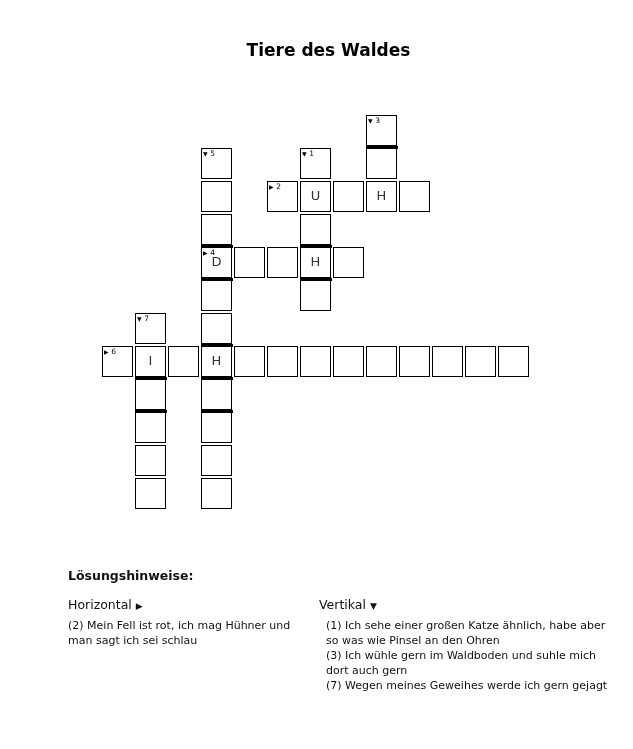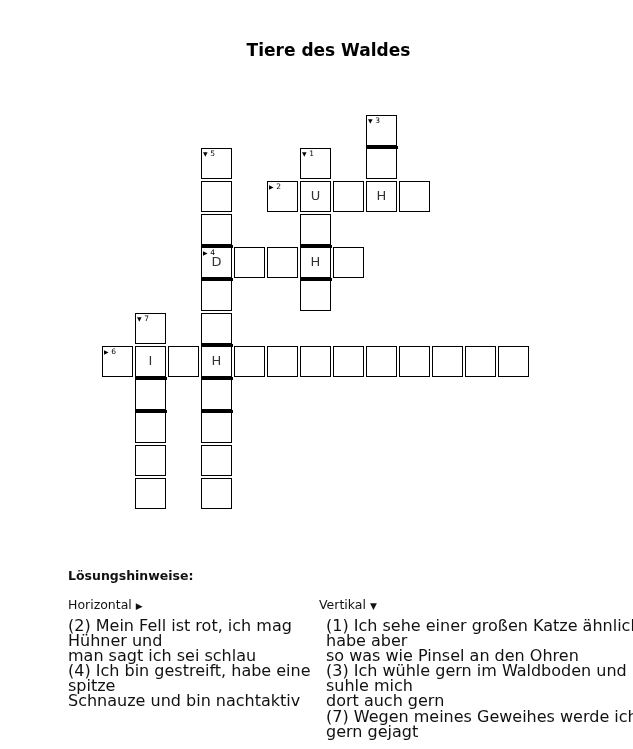--- a/index.html
+++ b/index.html
@@ -33,21 +33,21 @@
   }
   .hints-heading{
     position:absolute;left:68px;top:568px;font-size:12.5px;font-weight:bold;
   }
   .col-header{
     position:absolute;top:597px;font-size:12.5px;
   }
   .col-header .hdr-arrow{font-size:9px;}
   #hdr-horizontal{left:68px;}
   #hdr-vertical{left:310px;margin-left:9px;}
-  .clue-col{position:absolute;top:618px;font-size:16px;line-height:15.1px;}
+  .clue-col{position:absolute;top:618px;font-size:11px;line-height:15.1px;}
   #clues-horizontal{left:68px;width:250px;}
   #clues-vertical{left:310px;width:322px;margin-left:16px;}
   .clue{white-space:pre-line;}
 </style>
 </head>
 <body style="background: rgb(255, 255, 255);">
 
 <div class="title">Tiere des Waldes</div>
 
 <div id="grid">
@@ -143,22 +143,20 @@
 
 <div class="hints-heading">Lösungshinweise:</div>
 
 <div class="col-header" id="hdr-horizontal"><span>Horizontal</span> <span class="hdr-arrow">▶</span></div>
 
 <div class="col-header" id="hdr-vertical"><span>Vertikal</span> <span class="hdr-arrow">▼</span></div>
 
 <div class="clue-col" id="clues-horizontal">
   <div class="clue">(2) Mein Fell ist rot, ich mag Hühner und
 man sagt ich sei schlau</div>
-  <div class="clue">(4) Ich bin gestreift, habe eine spitze
-Schnauze und bin nachtaktiv</div>
 </div>
 
 <div class="clue-col" id="clues-vertical">
   <div class="clue">(1) Ich sehe einer großen Katze ähnlich, habe aber
 so was wie Pinsel an den Ohren</div>
   <div class="clue">(3) Ich wühle gern im Waldboden und suhle mich
 dort auch gern</div>
   <div class="clue">(7) Wegen meines Geweihes werde ich gern gejagt</div>
 </div>
 

